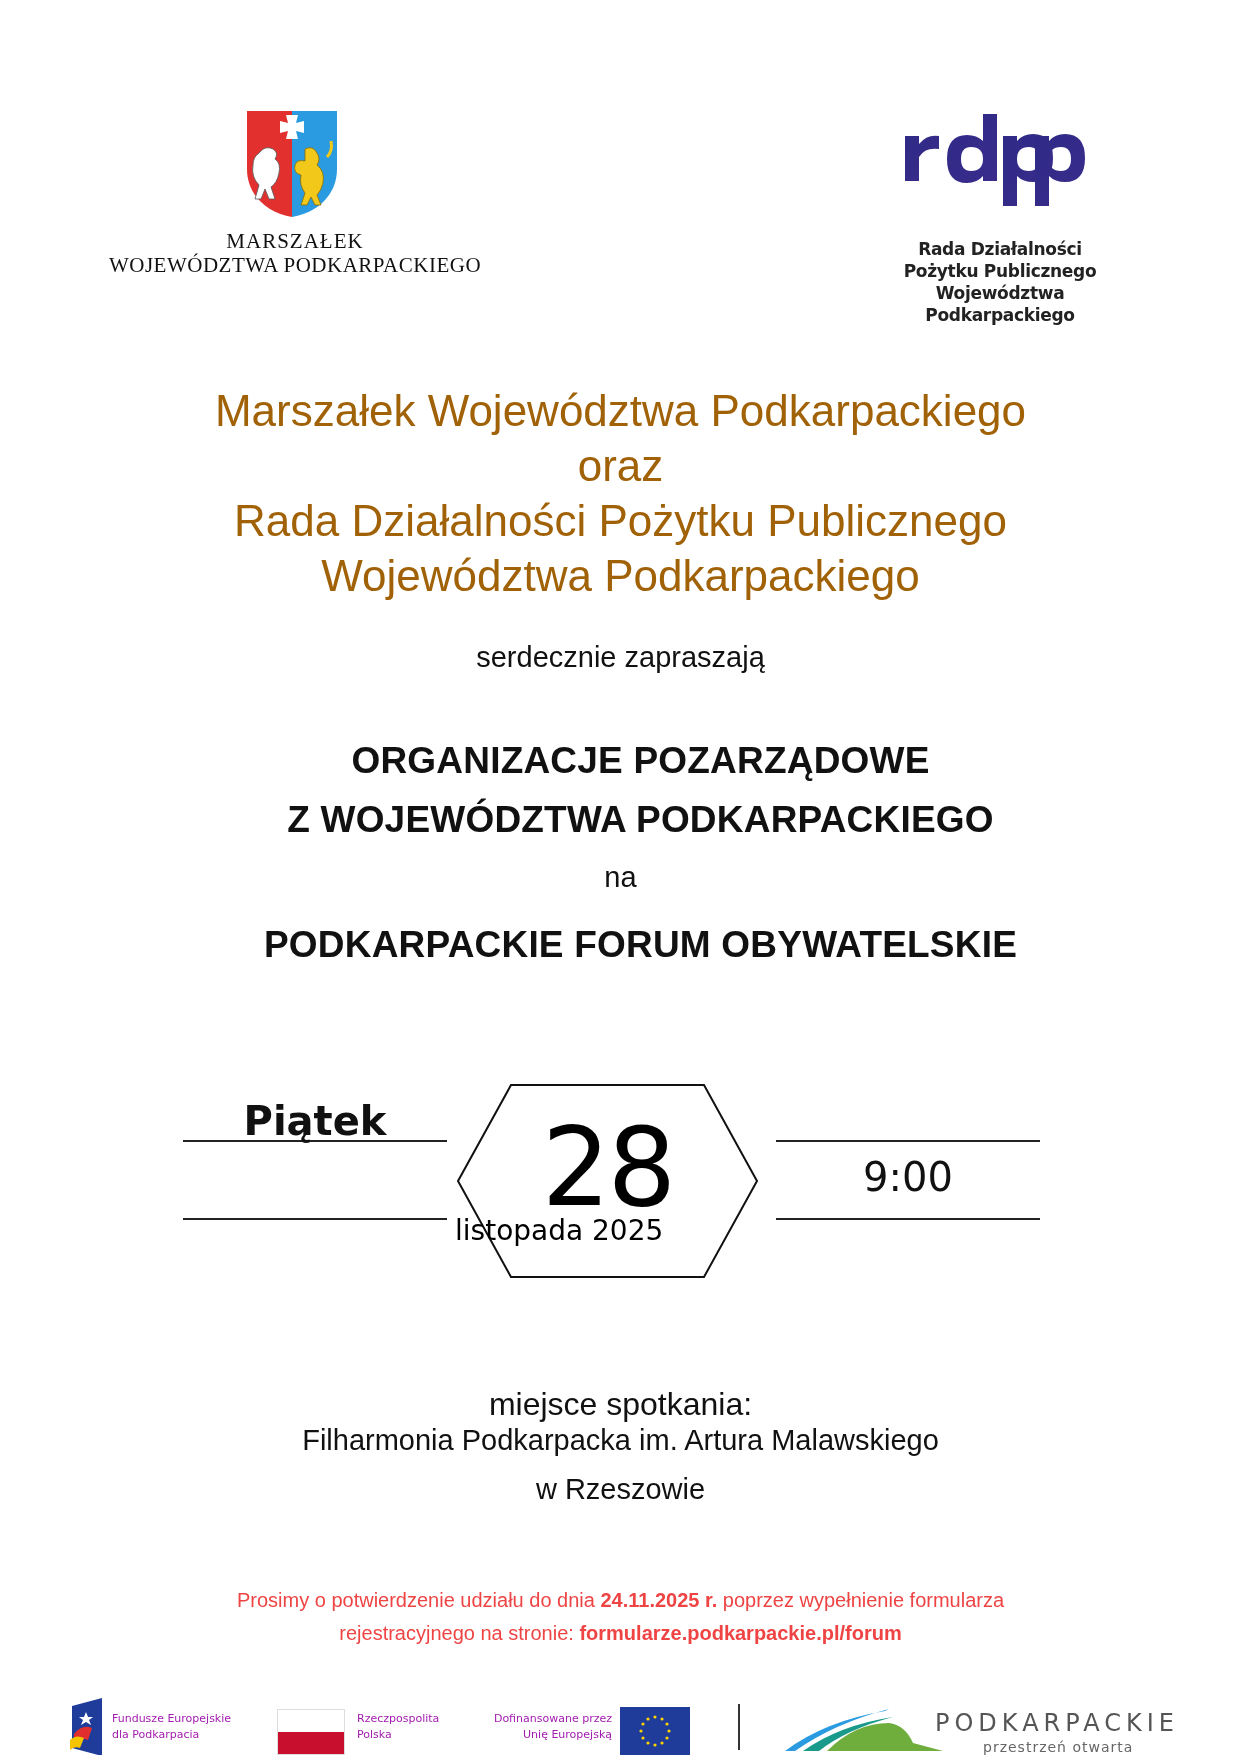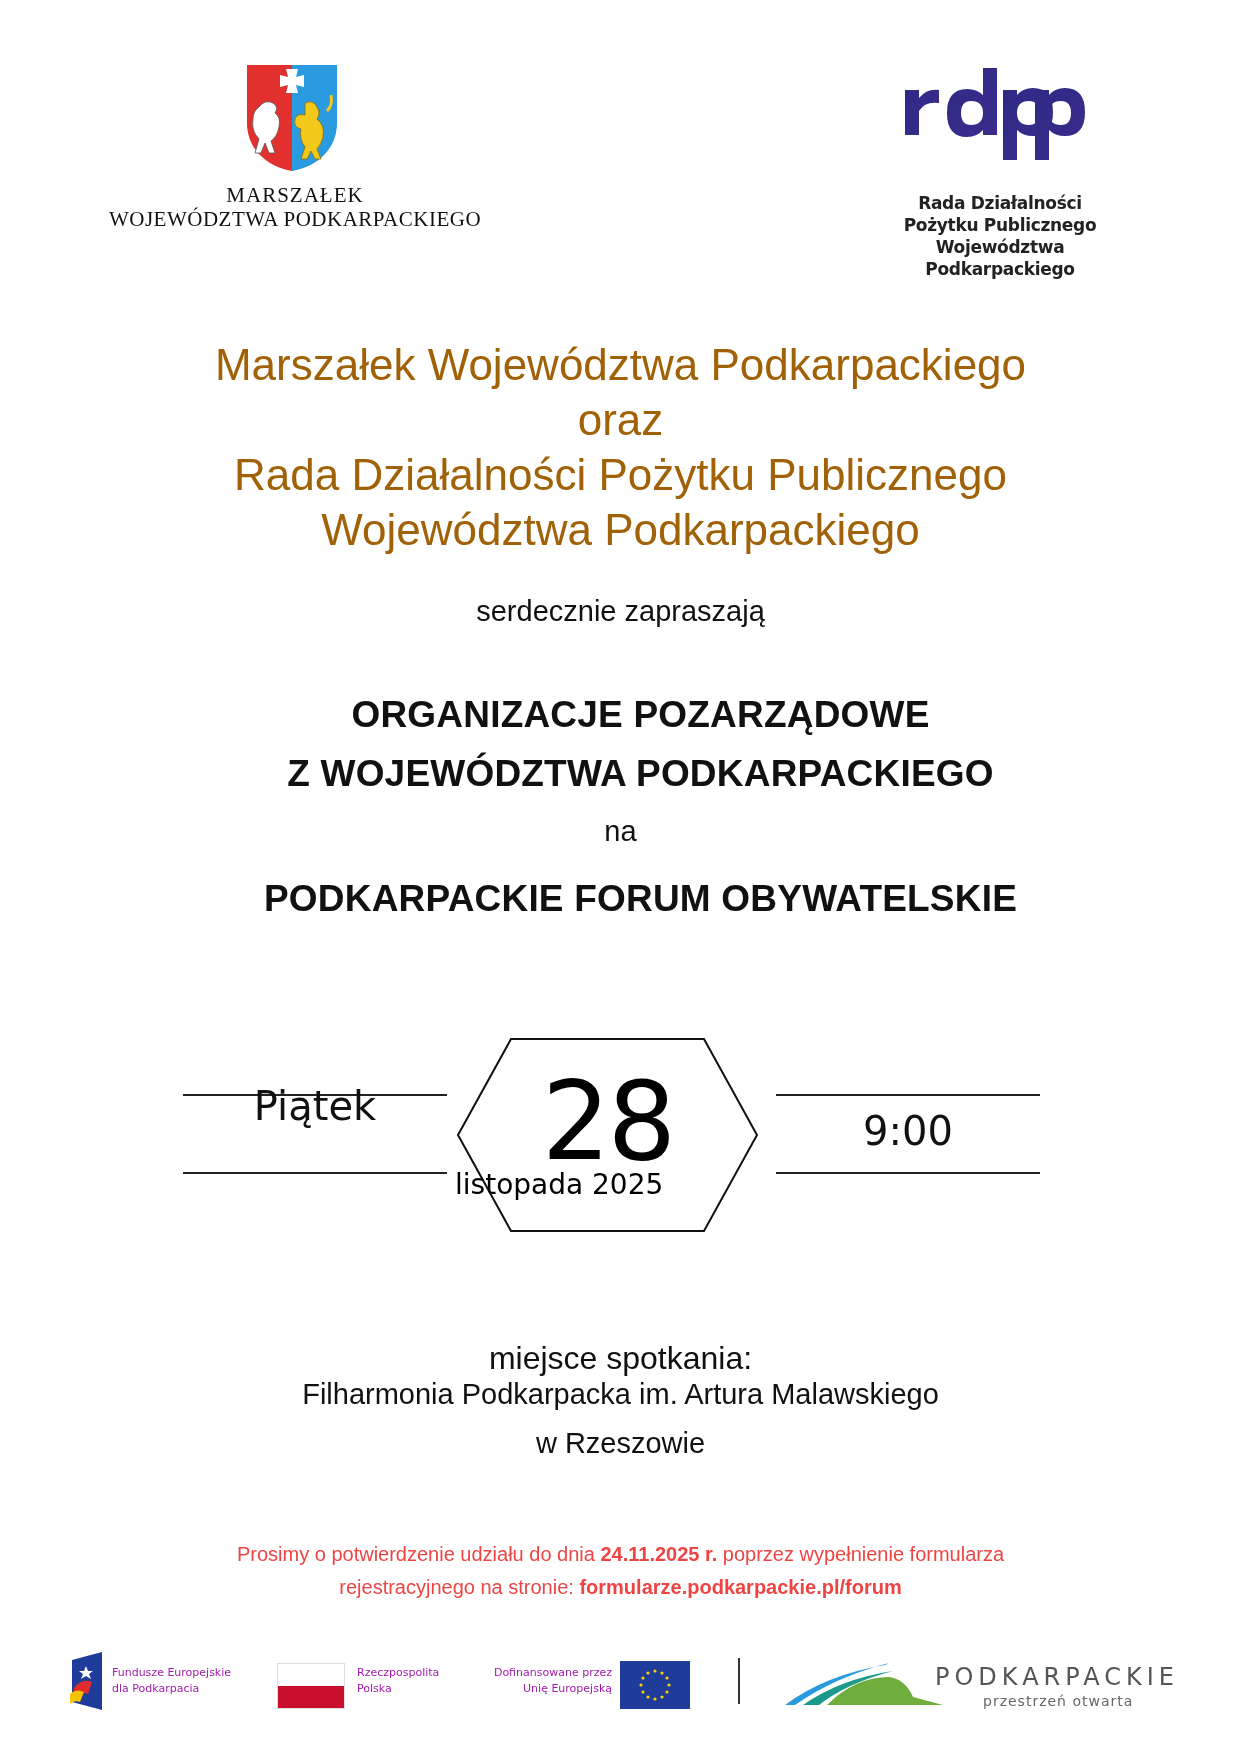--- a/index.html
+++ b/index.html
@@ -1,17 +1,17 @@
 <!DOCTYPE html>
 <html><head>
 <meta charset="utf-8">
 <style>
   html, body { margin: 0; padding: 0; background: #ffffff; }
   body { width: 1241px; height: 1755px; position: relative; overflow: hidden; color: #000; font-family: "Liberation Sans", "DejaVu Sans", sans-serif; }
-  .abs { position: absolute; }
+  .abs { position: absolute; margin-top: 46px; }
   .center { text-align: center; left: 0; width: 1241px; }
 
   
   #coa { left: 245px; top: 63px; width: 94px; height: 110px; }
   .marshal-line { font-family: "Liberation Serif", "DejaVu Serif", serif; text-align: center; color: #111; }
   #marshal-1 { left: 85px; width: 420px; top: 183px; font-size: 21px; letter-spacing: 1px; }
   #marshal-2 { left: 75px; width: 440px; top: 207px; font-size: 21px; letter-spacing: 0.5px; }
 
   
   #rdpp-logo { left: 905px; top: 60px; width: 180px; height: 110px; }
@@ -83,21 +83,21 @@
 
 <div class="abs center t-med" style="top:595px">serdecznie zapraszają</div>
 
 <div class="abs center t-bold" style="top:694px">ORGANIZACJE POZARZĄDOWE</div>
 <div class="abs center t-bold" style="top:753px">Z WOJEWÓDZTWA PODKARPACKIEGO</div>
 <div class="abs center t-med" style="top:815px">na</div>
 <div class="abs center t-bold" style="top:878px">PODKARPACKIE FORUM OBYWATELSKIE</div>
 
 <div class="abs hline" style="left:183px; top:1094px; width:264px;"></div>
 <div class="abs hline" style="left:183px; top:1172px; width:264px;"></div>
-<div class="abs date-side" style="left:183px; width:264px; top:1083px;">Piątek</div>
+<div class="abs date-side" style="left:183px; width:264px; top:1052px;font-weight:bold;">Piątek</div>
 
 <div class="abs" id="hex">
   <svg width="305" height="196" viewBox="0 0 305 196">
     <polygon points="56,2 249,2 302,98 249,194 56,194 3,98" fill="none" stroke="#111" stroke-width="2"></polygon>
   </svg>
 </div>
 <div class="abs" id="day-num">28</div>
 <div class="abs" id="month-year">listopada 2025</div>
 
 <div class="abs hline" style="left:776px; top:1094px; width:264px;"></div>

